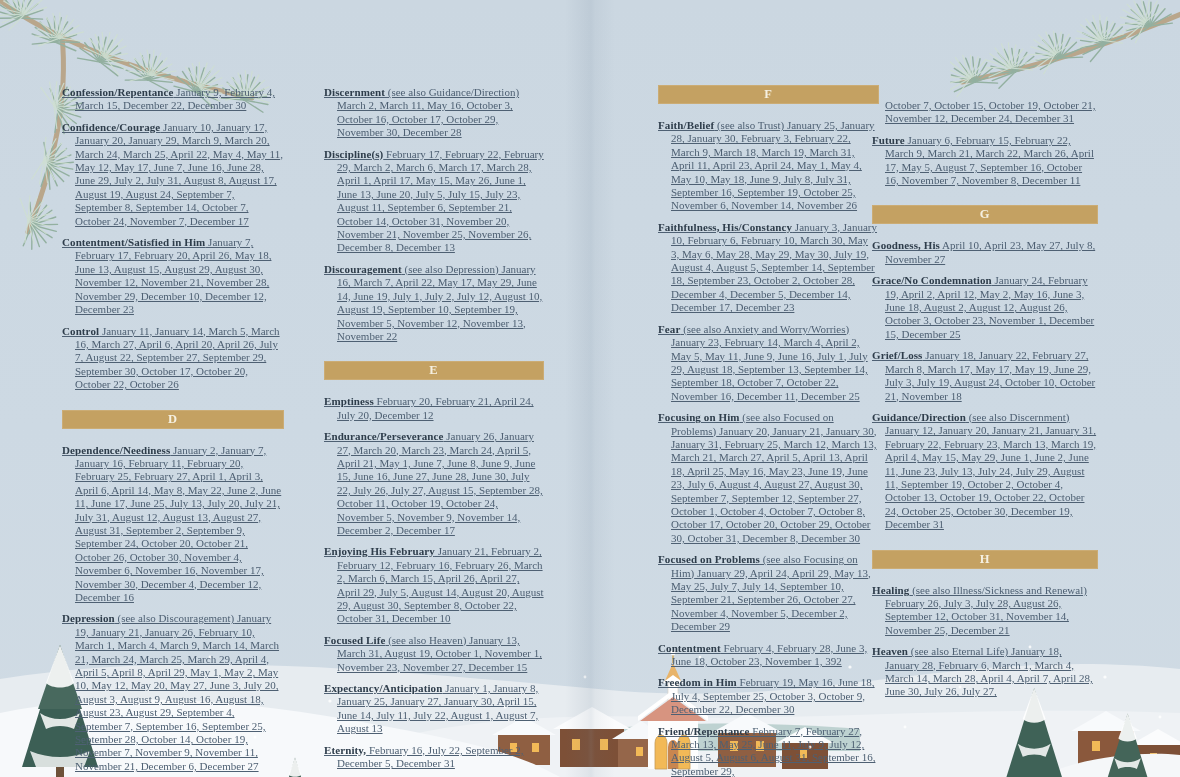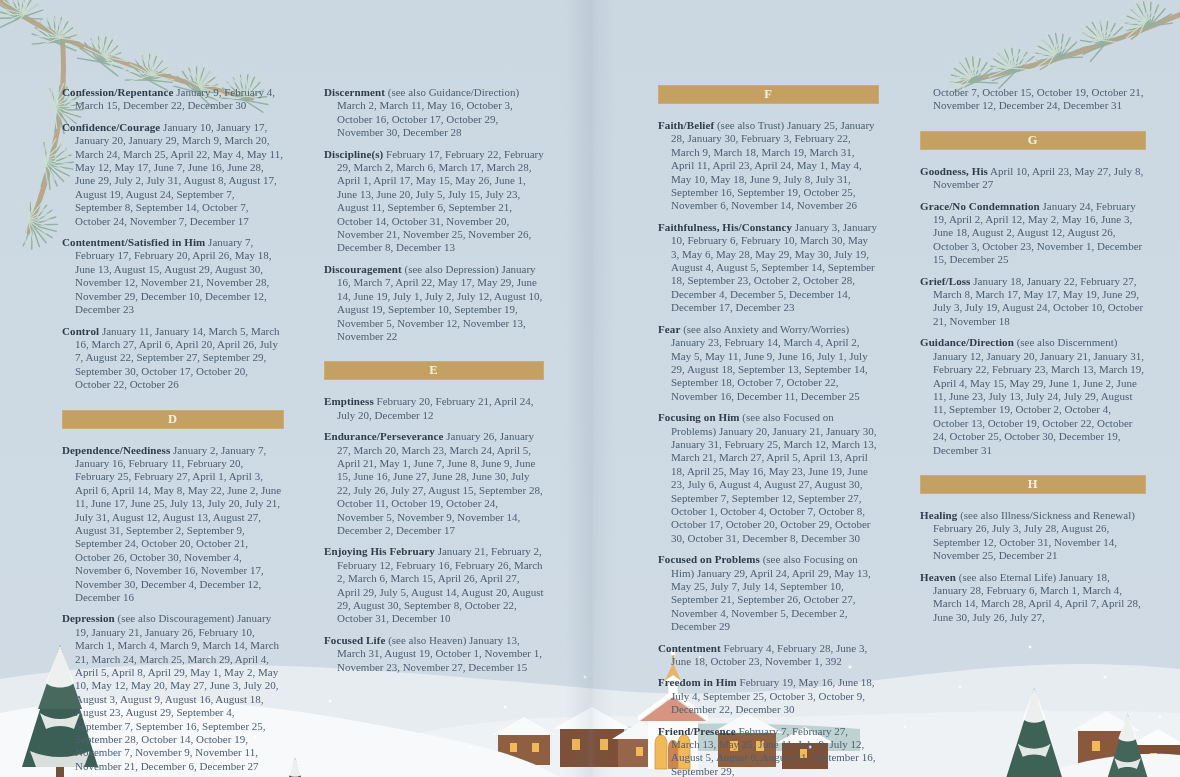--- a/index.html
+++ b/index.html
@@ -10,22 +10,22 @@
     font-family:"Liberation Serif","DejaVu Serif",serif;
   }
   .gutter {
     position:absolute; left:565px; top:0; width:50px; height:777px; pointer-events:none;
     background: linear-gradient(90deg, rgba(90,110,132,0) 0%, rgba(90,110,132,.10) 45%, rgba(120,140,160,.16) 52%, rgba(90,110,132,.07) 60%, rgba(90,110,132,0) 100%);
   }
   .col { position:absolute; top:86px; font-size:11px; line-height:13.4px; color:#4e6073; }
   #col0 { left:62px;  width:222px; }
   #col1 { left:324px; width:220px; }
   #col2 { left:658px; width:221px; top:85px; }
-  #col3 { left:920px; width:226px; }
-  .entry { margin:0 0 8px 0; padding-left:13px; text-indent:-13px; }
+  #col3 { left:872px; width:226px;margin-top:13px; }
+  .entry { margin:0 0 8px 0; padding-left:13px; text-indent:-13px;text-decoration:underline; }
   .entry.continuation { text-indent:0; }
   .term { font-weight:bold; color:#2e3d4b; letter-spacing:.1px; }
   .note { color:#4e6073; }
   .section-bar {
     height:19px; margin:18px 0 15px 0; background:#c4a162;
     color:#f5f0e1; text-align:center; font-size:12.5px; line-height:19px;
     letter-spacing:1px; font-weight:bold;
     box-shadow: inset 0 0 0 1px rgba(255,255,255,.12);
   }
   .section-bar.first { margin-top:0; }
@@ -224,34 +224,37 @@
   </div>
 <div id="col1" class="col">
     <p class="entry"><span class="term">Discernment</span><span class="note"> (see also Guidance/Direction)</span> March 2, March 11, May 16, October 3, October 16, October 17, October 29, November 30, December 28</p>
     <p class="entry"><span class="term">Discipline(s)</span> February 17, February 22, February 29, March 2, March 6, March 17, March 28, April 1, April 17, May 15, May 26, June 1, June 13, June 20, July 5, July 15, July 23, August 11, September 6, September 21, October 14, October 31, November 20, November 21, November 25, November 26, December 8, December 13</p>
     <p class="entry"><span class="term">Discouragement</span><span class="note"> (see also Depression)</span> January 16, March 7, April 22, May 17, May 29, June 14, June 19, July 1, July 2, July 12, August 10, August 19, September 10, September 19, November 5, November 12, November 13, November 22</p>
     <div class="section-bar">E</div>
     <p class="entry"><span class="term">Emptiness</span> February 20, February 21, April 24, July 20, December 12</p>
     <p class="entry"><span class="term">Endurance/Perseverance</span> January 26, January 27, March 20, March 23, March 24, April 5, April 21, May 1, June 7, June 8, June 9, June 15, June 16, June 27, June 28, June 30, July 22, July 26, July 27, August 15, September 28, October 11, October 19, October 24, November 5, November 9, November 14, December 2, December 17</p>
     <p class="entry"><span class="term">Enjoying His February</span> January 21, February 2, February 12, February 16, February 26, March 2, March 6, March 15, April 26, April 27, April 29, July 5, August 14, August 20, August 29, August 30, September 8, October 22, October 31, December 10</p>
     <p class="entry"><span class="term">Focused Life</span><span class="note"> (see also Heaven)</span> January 13, March 31, August 19, October 1, November 1, November 23, November 27, December 15</p>
+    <p class="entry"><span class="term">Expectancy/Anticipation</span> January 1, January 8, January 25, January 27, January 30, April 15, June 14, July 11, July 22, August 1, August 7, August 13</p>
+    <p class="entry"><span class="term">Eternity,</span> February 16, July 22, September 2, December 5, December 31</p>
   </div>
 <div id="col2" class="col">
     <div class="section-bar first">F</div>
     <p class="entry"><span class="term">Faith/Belief</span><span class="note"> (see also Trust)</span> January 25, January 28, January 30, February 3, February 22, March 9, March 18, March 19, March 31, April 11, April 23, April 24, May 1, May 4, May 10, May 18, June 9, July 8, July 31, September 16, September 19, October 25, November 6, November 14, November 26</p>
     <p class="entry"><span class="term">Faithfulness, His/Constancy</span> January 3, January 10, February 6, February 10, March 30, May 3, May 6, May 28, May 29, May 30, July 19, August 4, August 5, September 14, September 18, September 23, October 2, October 28, December 4, December 5, December 14, December 17, December 23</p>
     <p class="entry"><span class="term">Fear</span><span class="note"> (see also Anxiety and Worry/Worries)</span> January 23, February 14, March 4, April 2, May 5, May 11, June 9, June 16, July 1, July 29, August 18, September 13, September 14, September 18, October 7, October 22, November 16, December 11, December 25</p>
     <p class="entry"><span class="term">Focusing on Him</span><span class="note"> (see also Focused on Problems)</span> January 20, January 21, January 30, January 31, February 25, March 12, March 13, March 21, March 27, April 5, April 13, April 18, April 25, May 16, May 23, June 19, June 23, July 6, August 4, August 27, August 30, September 7, September 12, September 27, October 1, October 4, October 7, October 8, October 17, October 20, October 29, October 30, October 31, December 8, December 30</p>
     <p class="entry"><span class="term">Focused on Problems</span><span class="note"> (see also Focusing on Him)</span> January 29, April 24, April 29, May 13, May 25, July 7, July 14, September 10, September 21, September 26, October 27, November 4, November 5, December 2, December 29</p>
     <p class="entry"><span class="term">Contentment</span> February 4, February 28, June 3, June 18, October 23, November 1, 392</p>
     <p class="entry"><span class="term">Freedom in Him</span> February 19, May 16, June 18, July 4, September 25, October 3, October 9, December 22, December 30</p>
-    <p class="entry"><span class="term">Friend/Presence</span> February 7, February 27, March 13, May 25, June 11, July 9, July 12, August 5, August 6, August 31, September 16, September 29,</p>
+    <p class="entry"><span class="term">Friend/Repentance</span> February 7, February 27, March 13, May 25, June 11, July 9, July 12, August 5, August 6, August 31, September 16, September 29,</p>
   </div>
 <div id="col3" class="col">
     <p class="entry continuation">October 7, October 15, October 19, October 21, November 12, December 24, December 31</p>
+    <p class="entry"><span class="term">Future</span> January 6, February 15, February 22, March 9, March 21, March 22, March 26, April 17, May 5, August 7, September 16, October 16, November 7, November 8, December 11</p>
     <div class="section-bar">G</div>
     <p class="entry"><span class="term">Goodness, His</span> April 10, April 23, May 27, July 8, November 27</p>
     <p class="entry"><span class="term">Grace/No Condemnation</span> January 24, February 19, April 2, April 12, May 2, May 16, June 3, June 18, August 2, August 12, August 26, October 3, October 23, November 1, December 15, December 25</p>
     <p class="entry"><span class="term">Grief/Loss</span> January 18, January 22, February 27, March 8, March 17, May 17, May 19, June 29, July 3, July 19, August 24, October 10, October 21, November 18</p>
     <p class="entry"><span class="term">Guidance/Direction</span><span class="note"> (see also Discernment)</span> January 12, January 20, January 21, January 31, February 22, February 23, March 13, March 19, April 4, May 15, May 29, June 1, June 2, June 11, June 23, July 13, July 24, July 29, August 11, September 19, October 2, October 4, October 13, October 19, October 22, October 24, October 25, October 30, December 19, December 31</p>
     <div class="section-bar">H</div>
     <p class="entry"><span class="term">Healing</span><span class="note"> (see also Illness/Sickness and Renewal)</span> February 26, July 3, July 28, August 26, September 12, October 31, November 14, November 25, December 21</p>
     <p class="entry"><span class="term">Heaven</span><span class="note"> (see also Eternal Life)</span> January 18, January 28, February 6, March 1, March 4, March 14, March 28, April 4, April 7, April 28, June 30, July 26, July 27,</p>
   </div>
 

